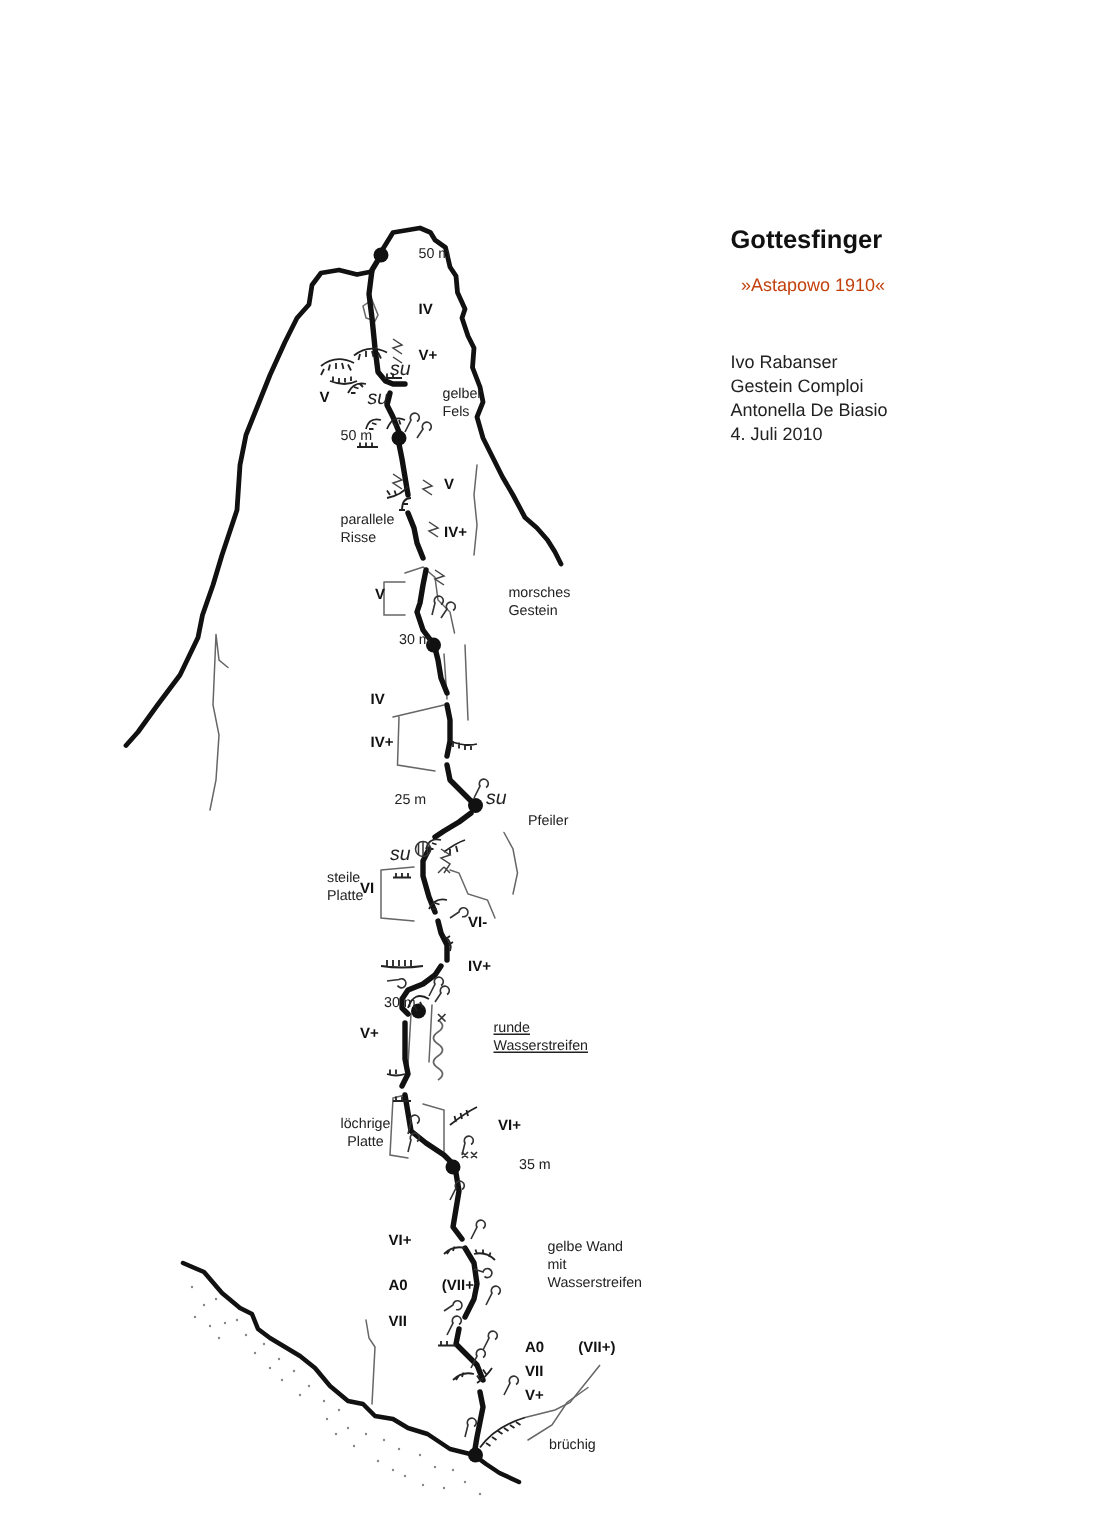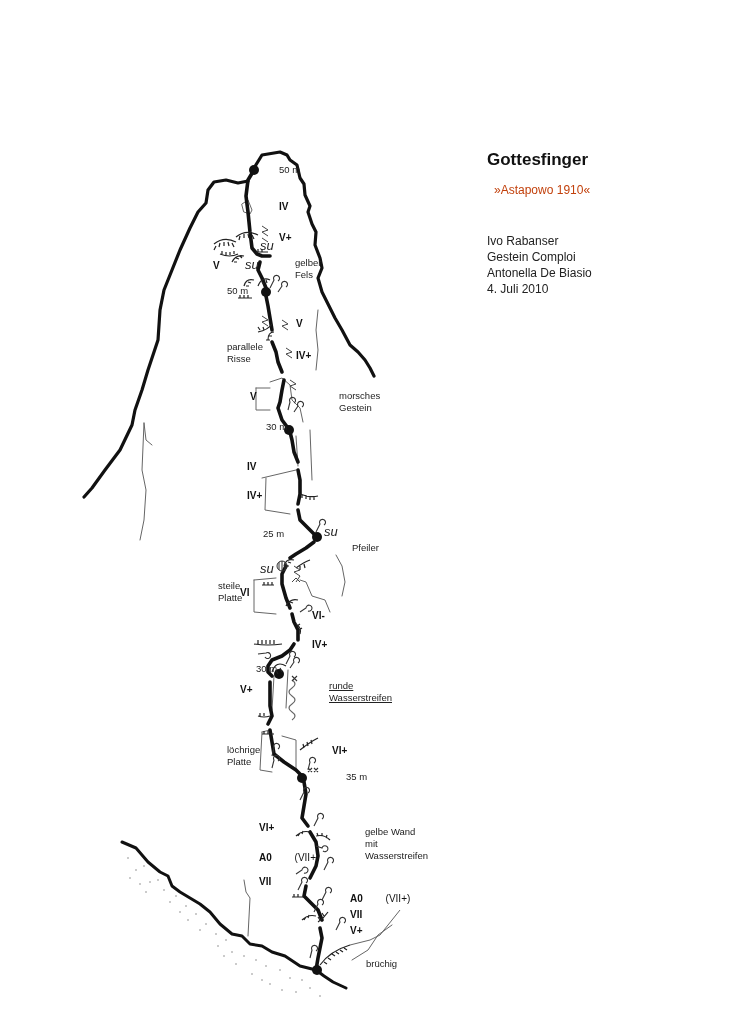--- a/index.html
+++ b/index.html
@@ -1,20 +1,20 @@
 <!DOCTYPE html>
 <html><head>
 <meta charset="utf-8">
 <style>
   html, body { margin: 0; padding: 0; background: #ffffff; }
   body { width: 745px; height: 1024px; position: relative; overflow: hidden; font-family: "Liberation Sans", sans-serif; color: #1a1a1a; }
   .topo { position: absolute; left: 0; top: 0; width: 745px; height: 1024px; }
   .lbl { position: absolute; font-size: 9.5px; line-height: 12px; color: #222; white-space: nowrap; font-family: "Liberation Sans", sans-serif; margin-left: 16px; }
   .grade { position: absolute; font-size: 10px; font-weight: bold; color: #111; white-space: nowrap; font-family: "Liberation Sans", sans-serif; }
-  .grade .paren { font-weight: normal; padding-left: 20px; }
+  .grade .paren { font-weight: bold; padding-left: 20px; }
   .su { position: absolute; font-size: 13px; font-style: italic; color: #222; font-family: "Liberation Sans", sans-serif; }
   .title { position: absolute; left: 487px; top: 150px; font-size: 17px; font-weight: bold; color: #111; }
   .subtitle { position: absolute; left: 494px; top: 183px; font-size: 12px; color: #c2410c; }
   .authors { position: absolute; left: 487px; top: 233px; font-size: 12px; line-height: 16px; color: #222; }
   .authors div { white-space: nowrap; }
 </style>
 </head>
 <body>
 
 <svg class="topo" viewBox="0 0 745 1024" xmlns="http://www.w3.org/2000/svg">
@@ -249,21 +249,21 @@
   </div>
 <div class="lbl" style="left:336px;top:542px;text-align:right;">Pfeiler</div>
 <div class="lbl" style="left:202px;top:580px;">
     <div>steile</div>
     <div>Platte</div>
   </div>
 <div class="lbl" style="left:313px;top:680px;text-decoration:underline;">
     <div>runde</div>
     <div>Wasserstreifen</div>
   </div>
-<div class="lbl" style="left:211px;top:744px;">
+<div class="lbl" style="left:211px;top:744px;text-align:center;">
     <div>löchrige</div>
     <div>Platte</div>
   </div>
 <div class="lbl" style="left:349px;top:826px;">
     <div>gelbe Wand</div>
     <div>mit</div>
     <div>Wasserstreifen</div>
   </div>
 <div class="lbl" style="left:350px;top:958px;">brüchig</div>
 

